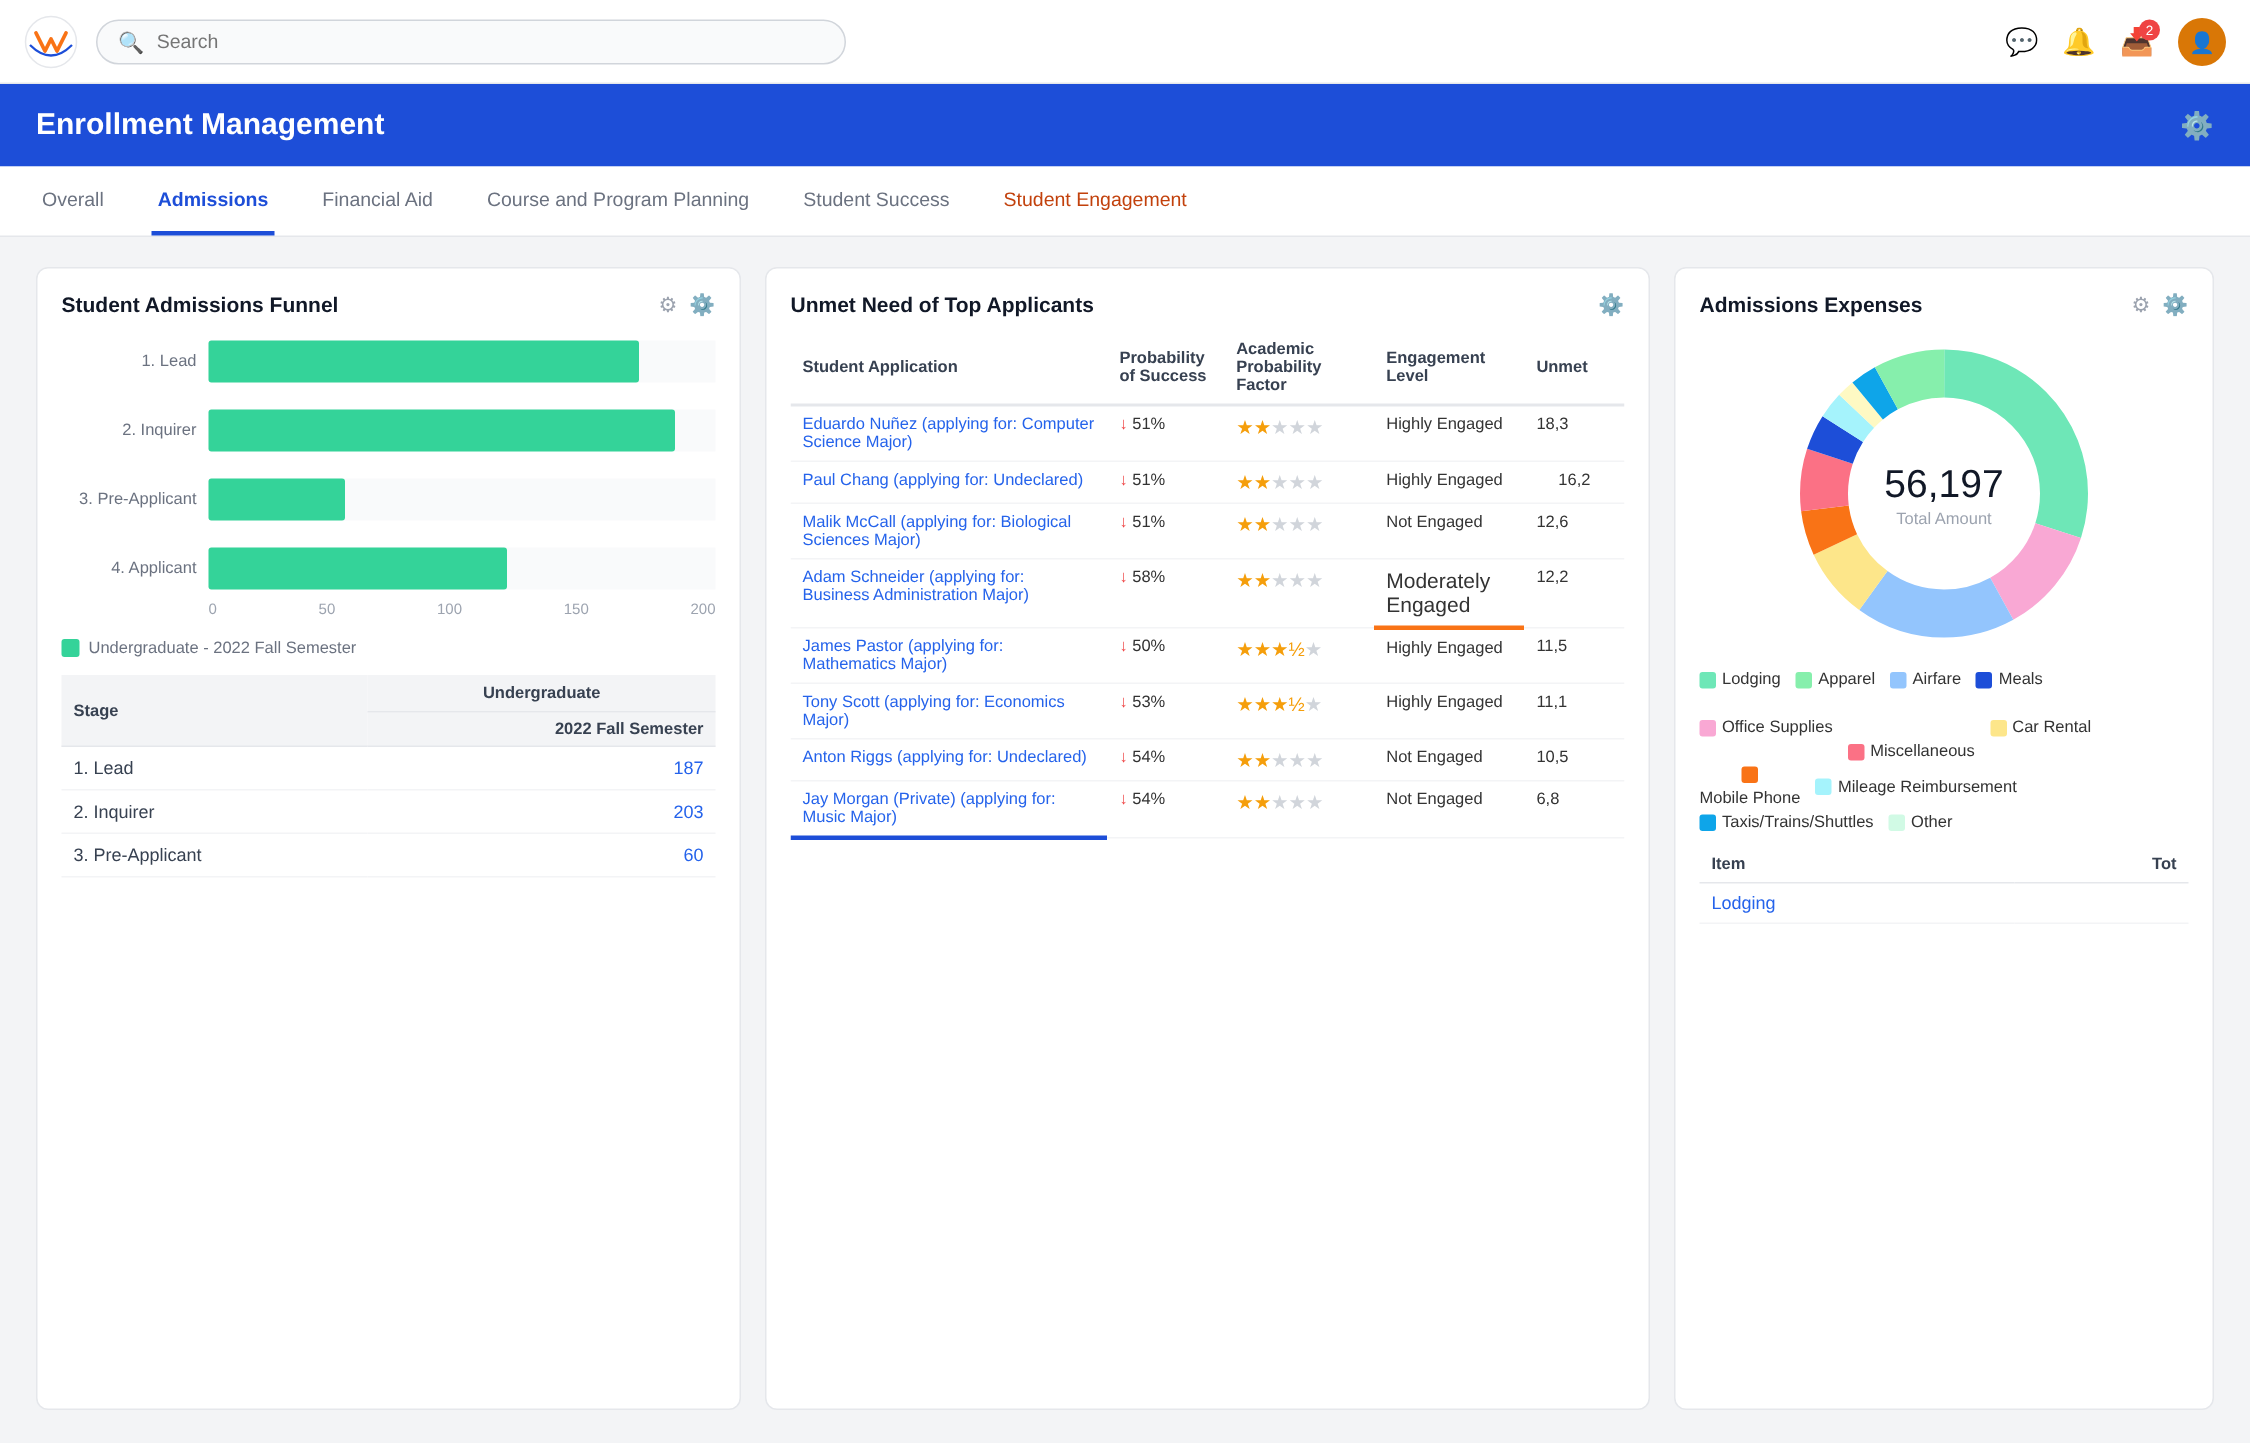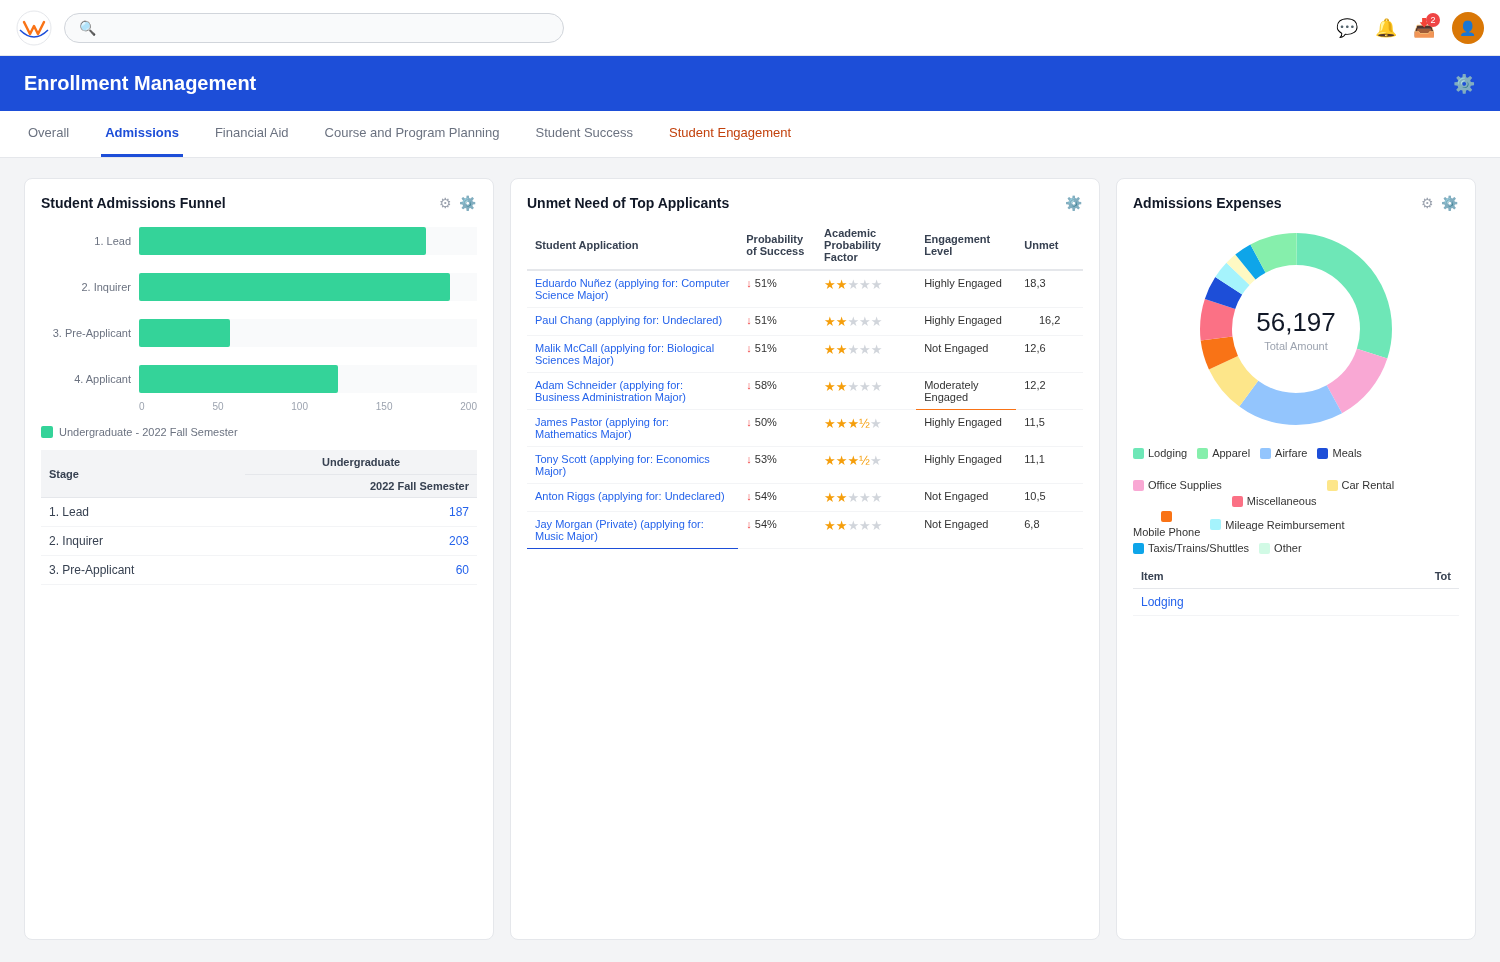--- a/index.html
+++ b/index.html
@@ -11,20 +11,21 @@
 <nav style="background:#fff;height:56px;display:flex;align-items:center;padding:0 16px;border-bottom:1px solid #e5e7eb;gap:12px;">
   <div style="width:36px;height:36px;flex-shrink:0;">
     <svg viewBox="0 0 36 36" width="36" height="36">
       <circle cx="18" cy="18" r="17" fill="#fff" stroke="#e5e7eb" stroke-width="1"></circle>
       <path d="M8 12 L14 24 L18 16 L22 24 L28 12" stroke="#f97316" stroke-width="2.5" fill="none" stroke-linecap="round" stroke-linejoin="round"></path>
       <path d="M4 20 Q18 34 32 20" stroke="#1d4ed8" stroke-width="1.5" fill="none"></path>
     </svg>
   </div>
   <div style="flex:1;max-width:500px;display:flex;align-items:center;background:#f9fafb;border:1px solid #d1d5db;border-radius:20px;padding:6px 14px;gap:8px;">
     <span style="color:#9ca3af;font-size:14px;">🔍</span>
+    <input type="text" style="border: none; background: transparent; outline: none; font-size: 13px; color: rgb(55, 65, 81); width: 100%;" placeholder="Search">
   </div>
   <div style="margin-left:auto;display:flex;align-items:center;gap:16px;">
     <div style="color:#6b7280;cursor:pointer;font-size:18px;">💬</div>
     <div style="color:#6b7280;cursor:pointer;font-size:18px;position:relative;">
       🔔
     </div>
     <div style="color:#6b7280;cursor:pointer;font-size:18px;position:relative;">
       📥
       <span style="position:absolute;top:-4px;right:-4px;background:#ef4444;color:white;border-radius:50%;width:14px;height:14px;font-size:9px;display:flex;align-items:center;justify-content:center;">2</span>
     </div>
@@ -173,21 +174,21 @@
       <td style="padding:6px 8px;border-bottom:1px solid #f3f4f6;vertical-align:top;font-size:13px;"><span style="color:#f59e0b;">★</span><span style="color:#f59e0b;">★</span><span style="color:#d1d5db;">★</span><span style="color:#d1d5db;">★</span><span style="color:#d1d5db;">★</span></td>
       <td style="padding:6px 8px;border-bottom:1px solid #f3f4f6;vertical-align:top;font-size:11px;">Not Engaged</td>
       <td style="padding:6px 8px;border-bottom:1px solid #f3f4f6;vertical-align:top;font-size:11px;">12,6</td>
     </tr>
             <tr>
       <td style="padding:6px 8px;border-bottom:1px solid #f3f4f6;vertical-align:top;color:#2563eb;cursor:pointer;font-size:11px;">Adam Schneider (applying for: Business Administration Major)</td>
       <td style="padding:6px 8px;border-bottom:1px solid #f3f4f6;vertical-align:top;white-space:nowrap;font-size:11px;">
         <span style="color:#ef4444;font-weight:bold;">↓</span> 58%
       </td>
       <td style="padding:6px 8px;border-bottom:1px solid #f3f4f6;vertical-align:top;font-size:13px;"><span style="color:#f59e0b;">★</span><span style="color:#f59e0b;">★</span><span style="color:#d1d5db;">★</span><span style="color:#d1d5db;">★</span><span style="color:#d1d5db;">★</span></td>
-      <td style="padding:6px 8px;border-bottom:1px solid #f97316;vertical-align:top;font-size:11px;">Moderately Engaged</td>
+      <td style="padding:6px 8px;border-bottom:3px solid #f97316;vertical-align:top;font-size:14px;">Moderately Engaged</td>
       <td style="padding:6px 8px;border-bottom:1px solid #f3f4f6;vertical-align:top;font-size:11px;">12,2</td>
     </tr>
             <tr>
       <td style="padding:6px 8px;border-bottom:1px solid #f3f4f6;vertical-align:top;color:#2563eb;cursor:pointer;font-size:11px;">James Pastor (applying for: Mathematics Major)</td>
       <td style="padding:6px 8px;border-bottom:1px solid #f3f4f6;vertical-align:top;white-space:nowrap;font-size:11px;">
         <span style="color:#ef4444;font-weight:bold;">↓</span> 50%
       </td>
       <td style="padding:6px 8px;border-bottom:1px solid #f3f4f6;vertical-align:top;font-size:13px;"><span style="color:#f59e0b;">★</span><span style="color:#f59e0b;">★</span><span style="color:#f59e0b;">★</span><span style="color:#f59e0b;">½</span><span style="color:#d1d5db;">★</span></td>
       <td style="padding:6px 8px;border-bottom:1px solid #f3f4f6;vertical-align:top;font-size:11px;">Highly Engaged</td>
       <td style="padding:6px 8px;border-bottom:1px solid #f3f4f6;vertical-align:top;font-size:11px;">11,5</td>
@@ -204,21 +205,21 @@
             <tr>
       <td style="padding:6px 8px;border-bottom:1px solid #f3f4f6;vertical-align:top;color:#2563eb;cursor:pointer;font-size:11px;">Anton Riggs (applying for: Undeclared)</td>
       <td style="padding:6px 8px;border-bottom:1px solid #f3f4f6;vertical-align:top;white-space:nowrap;font-size:11px;">
         <span style="color:#ef4444;font-weight:bold;">↓</span> 54%
       </td>
       <td style="padding:6px 8px;border-bottom:1px solid #f3f4f6;vertical-align:top;font-size:13px;"><span style="color:#f59e0b;">★</span><span style="color:#f59e0b;">★</span><span style="color:#d1d5db;">★</span><span style="color:#d1d5db;">★</span><span style="color:#d1d5db;">★</span></td>
       <td style="padding:6px 8px;border-bottom:1px solid #f3f4f6;vertical-align:top;font-size:11px;">Not Engaged</td>
       <td style="padding:6px 8px;border-bottom:1px solid #f3f4f6;vertical-align:top;font-size:11px;">10,5</td>
     </tr>
             <tr>
-      <td style="padding:6px 8px;border-bottom:1px solid #1d4ed8;vertical-align:top;color:#2563eb;cursor:pointer;font-size:11px;">Jay Morgan (Private) (applying for: Music Major)</td>
+      <td style="padding:6px 8px;border-bottom:3px solid #1d4ed8;vertical-align:top;color:#2563eb;cursor:pointer;font-size:11px;">Jay Morgan (Private) (applying for: Music Major)</td>
       <td style="padding:6px 8px;border-bottom:1px solid #f3f4f6;vertical-align:top;white-space:nowrap;font-size:11px;">
         <span style="color:#ef4444;font-weight:bold;">↓</span> 54%
       </td>
       <td style="padding:6px 8px;border-bottom:1px solid #f3f4f6;vertical-align:top;font-size:13px;"><span style="color:#f59e0b;">★</span><span style="color:#f59e0b;">★</span><span style="color:#d1d5db;">★</span><span style="color:#d1d5db;">★</span><span style="color:#d1d5db;">★</span></td>
       <td style="padding:6px 8px;border-bottom:1px solid #f3f4f6;vertical-align:top;font-size:11px;">Not Engaged</td>
       <td style="padding:6px 8px;border-bottom:1px solid #f3f4f6;vertical-align:top;font-size:11px;">6,8</td>
     </tr>
           </tbody>
       </table>
     </div>

